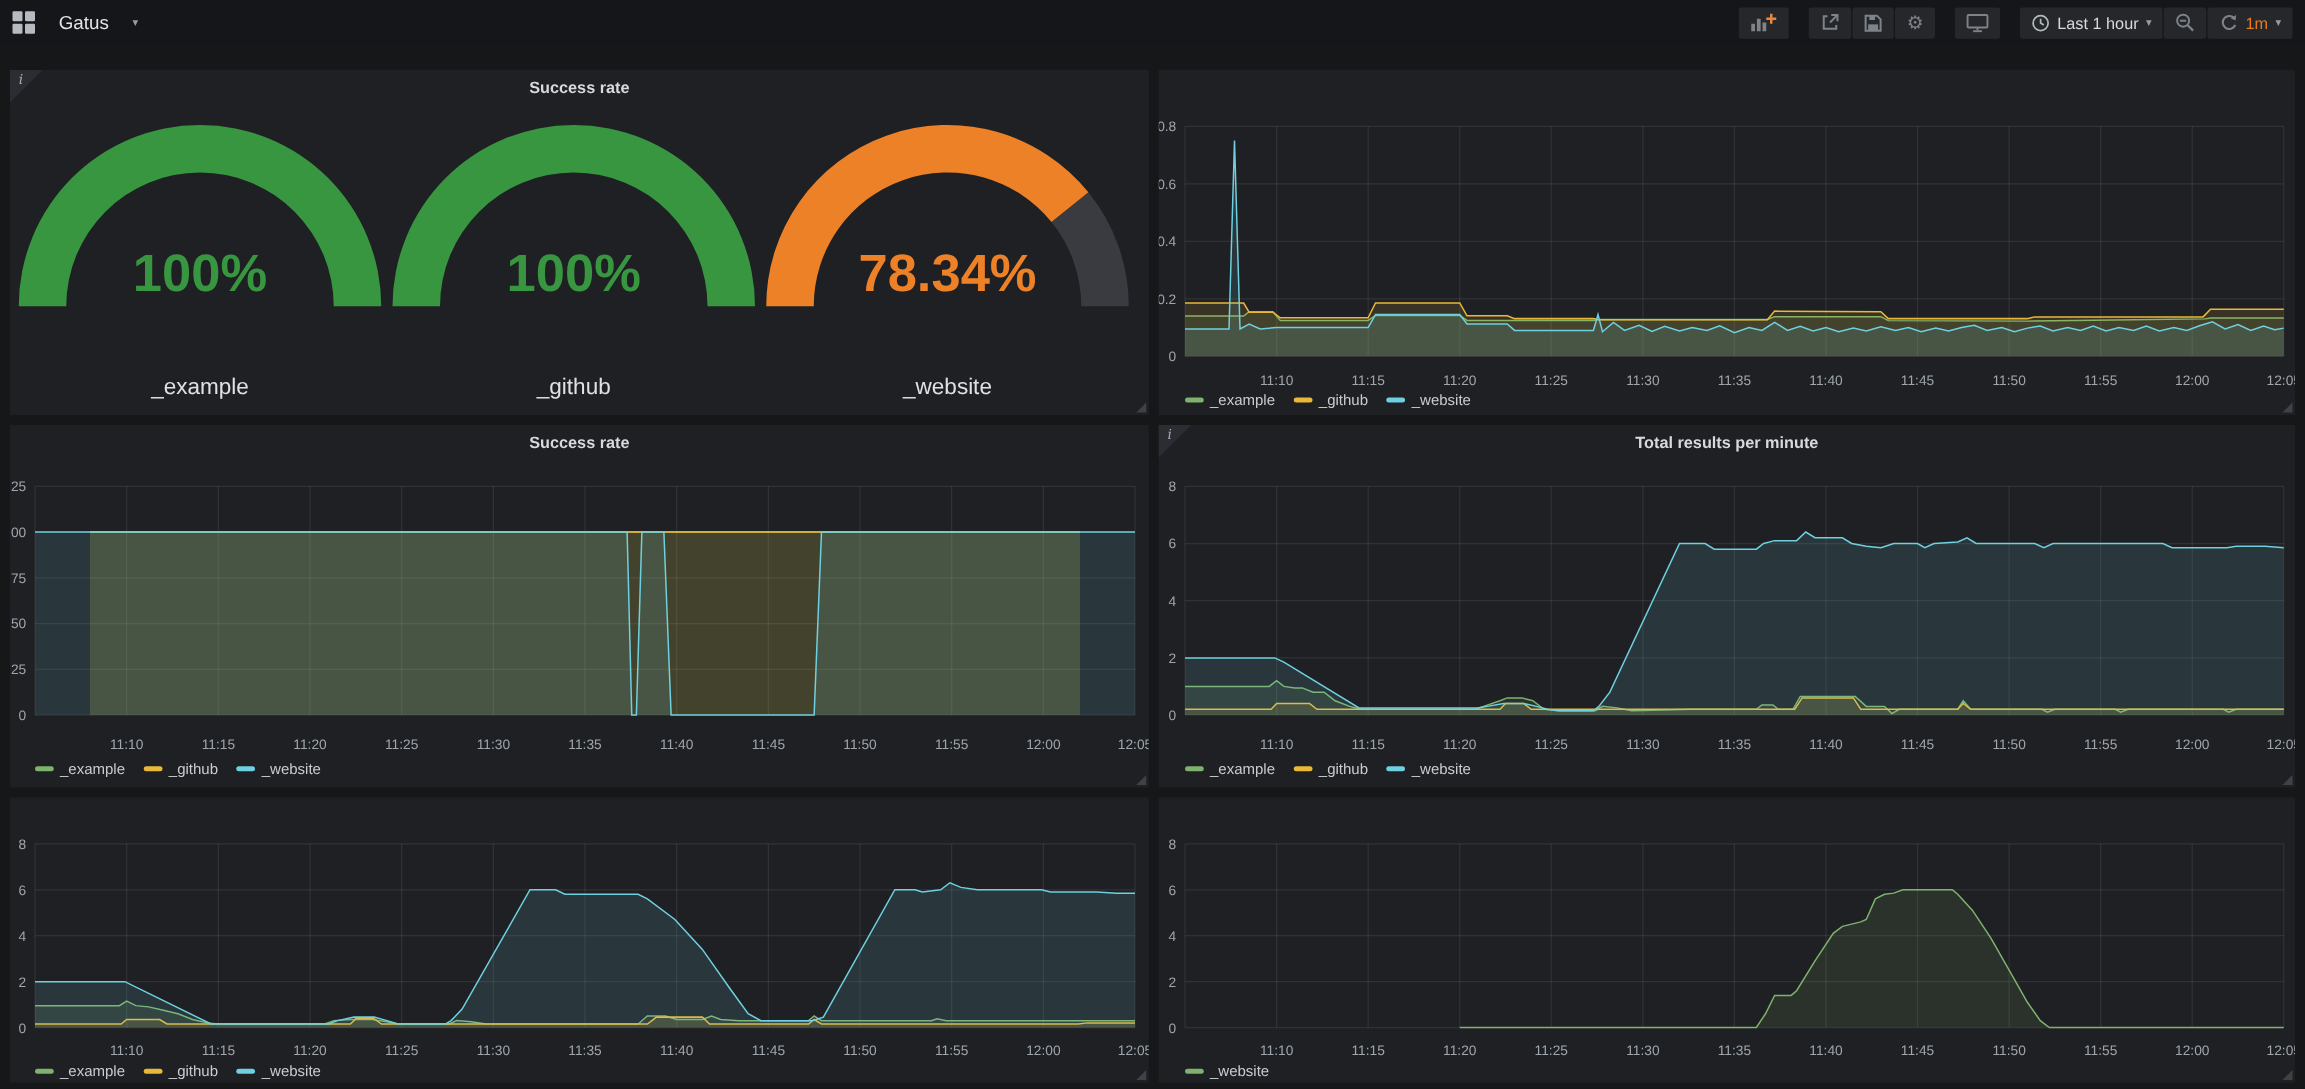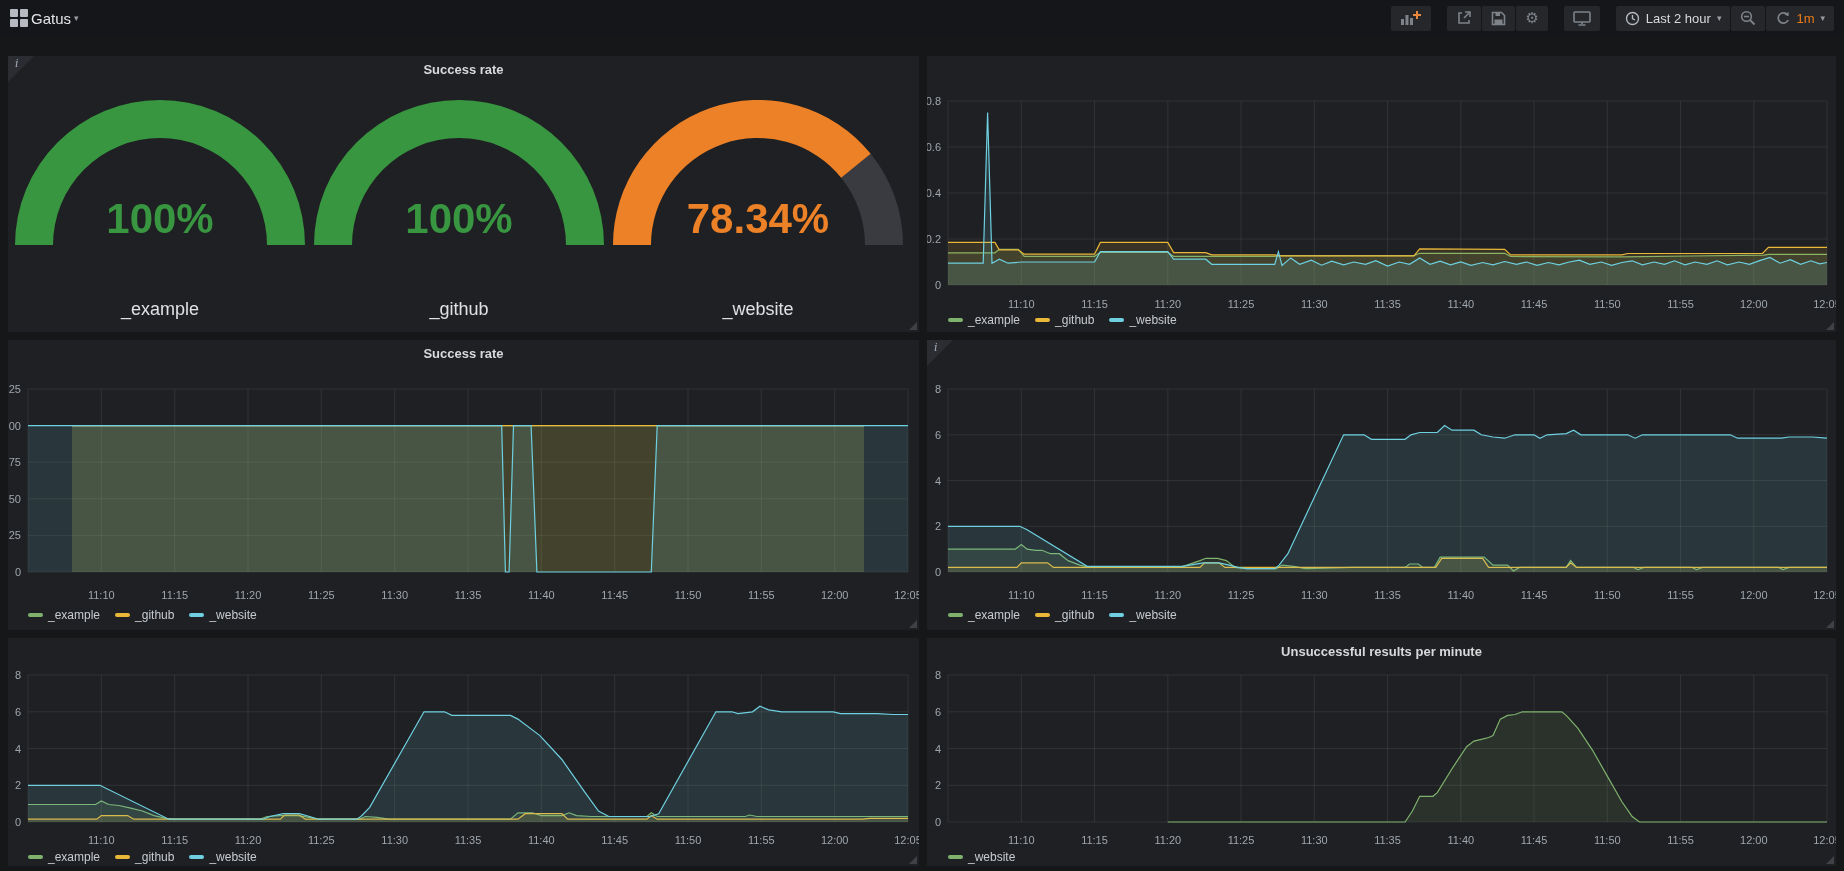--- a/index.html
+++ b/index.html
@@ -3,21 +3,21 @@
 <meta charset="utf-8">
 <style>
   html,body{margin:0;padding:0}
   body{
     width:1844px;height:871px;position:relative;overflow:hidden;
     background:#161719;color:#d8d9da;
     font-family:"Liberation Sans",sans-serif;
   }
   
   .navbar{position:absolute;top:0;left:0;width:1844px;height:36px;background:#141619;display:flex;align-items:center;padding:0 10px;box-sizing:border-box}
-  .nav-left{display:flex;align-items:center;gap:3px}
+  .nav-left{display:flex;align-items:center;gap:19px}
   .grid-icon{width:18px;height:18px;display:grid;grid-template-columns:8px 8px;grid-template-rows:8px 8px;gap:2px;cursor:pointer}
   .grid-icon span{background:#b7bac0;border-radius:1px}
   .dash-title{font-size:15px;color:#e3e4e6;cursor:pointer}
   .caret{color:#989da3;font-size:9px;line-height:1}
   .nav-right{margin-left:auto;display:flex;align-items:center;gap:4px}
   .nv-btn{height:25px;background:#26272b;border-radius:2px;display:flex;align-items:center;justify-content:center;padding:0 9px;color:#7e838a;font-size:13px;gap:6px;cursor:pointer}
   .nv-group{display:flex;gap:1px}
   .nv-sp{width:8px}
   .tr-text{color:#d8d9da}
   .rf-text{color:#eb7b18}
@@ -100,21 +100,21 @@
           <path d="M9 11v2M5.5 14h7" stroke="#7e838a" stroke-width="1.6" fill="none"></path>
         </svg>
     </div>
     <div class="nv-sp"></div>
     <div class="nv-group">
       <div class="nv-btn">
         <svg width="15" height="15" viewBox="0 0 15 15">
             <circle cx="7.5" cy="7.5" r="6" fill="none" stroke="#b3b8bd" stroke-width="1.4"></circle>
             <path d="M7.5 4v3.5l2.5 1.5" fill="none" stroke="#b3b8bd" stroke-width="1.4"></path>
           </svg>
-        <span class="tr-text">Last 2 hour</span>
+        <span class="tr-text">Last 1 hour</span>
         <span class="caret">▾</span>
       </div>
       <div class="nv-btn">
         <svg width="16" height="16" viewBox="0 0 16 16">
             <circle cx="6.5" cy="6.5" r="4.8" fill="none" stroke="#7e838a" stroke-width="1.6"></circle>
             <path d="M4 6.5h5" stroke="#7e838a" stroke-width="1.6"></path>
             <path d="M10 10l4.5 4.5" stroke="#7e838a" stroke-width="1.8"></path>
           </svg>
       </div>
       <div class="nv-btn">
@@ -269,20 +269,21 @@
         <span class="legend-dash" style="background: rgb(110, 208, 224);"></span>
         <span>_website</span>
       </span>
     </div>
   <div class="resize-handle"></div>
 </div>
 
 <div class="panel" id="p-total">
   <div class="info-corner"></div>
     <span class="info-i">i</span>
+  <div class="panel-title">Total results per minute</div>
   <svg class="chart-svg" viewBox="0 0 909 290">
       <line x1="21" x2="21" y1="49" y2="232" class="grid"></line>
       <line x1="21" x2="900" y1="232.0" y2="232.0" class="grid"></line>
       <text x="14" y="236.0" class="tick" text-anchor="end">0</text>
       <line x1="21" x2="900" y1="186.3" y2="186.3" class="grid"></line>
       <text x="14" y="190.3" class="tick" text-anchor="end">2</text>
       <line x1="21" x2="900" y1="140.5" y2="140.5" class="grid"></line>
       <text x="14" y="144.5" class="tick" text-anchor="end">4</text>
       <line x1="21" x2="900" y1="94.8" y2="94.8" class="grid"></line>
       <text x="14" y="98.8" class="tick" text-anchor="end">6</text>
@@ -391,21 +392,20 @@
       </span>
       <span class="legend-item">
         <span class="legend-dash" style="background: rgb(110, 208, 224);"></span>
         <span>_website</span>
       </span>
     </div>
   <div class="resize-handle"></div>
 </div>
 
 <div class="panel" id="p-unsuccess">
-  <div class="panel-title">Unsuccessful results per minute</div>
   <svg class="chart-svg" viewBox="0 0 909 228">
       <line x1="21" x2="21" y1="37" y2="184" class="grid"></line>
       <line x1="21" x2="900" y1="184.0" y2="184.0" class="grid"></line>
       <text x="14" y="188.0" class="tick" text-anchor="end">0</text>
       <line x1="21" x2="900" y1="147.3" y2="147.3" class="grid"></line>
       <text x="14" y="151.3" class="tick" text-anchor="end">2</text>
       <line x1="21" x2="900" y1="110.5" y2="110.5" class="grid"></line>
       <text x="14" y="114.5" class="tick" text-anchor="end">4</text>
       <line x1="21" x2="900" y1="73.8" y2="73.8" class="grid"></line>
       <text x="14" y="77.8" class="tick" text-anchor="end">6</text>

